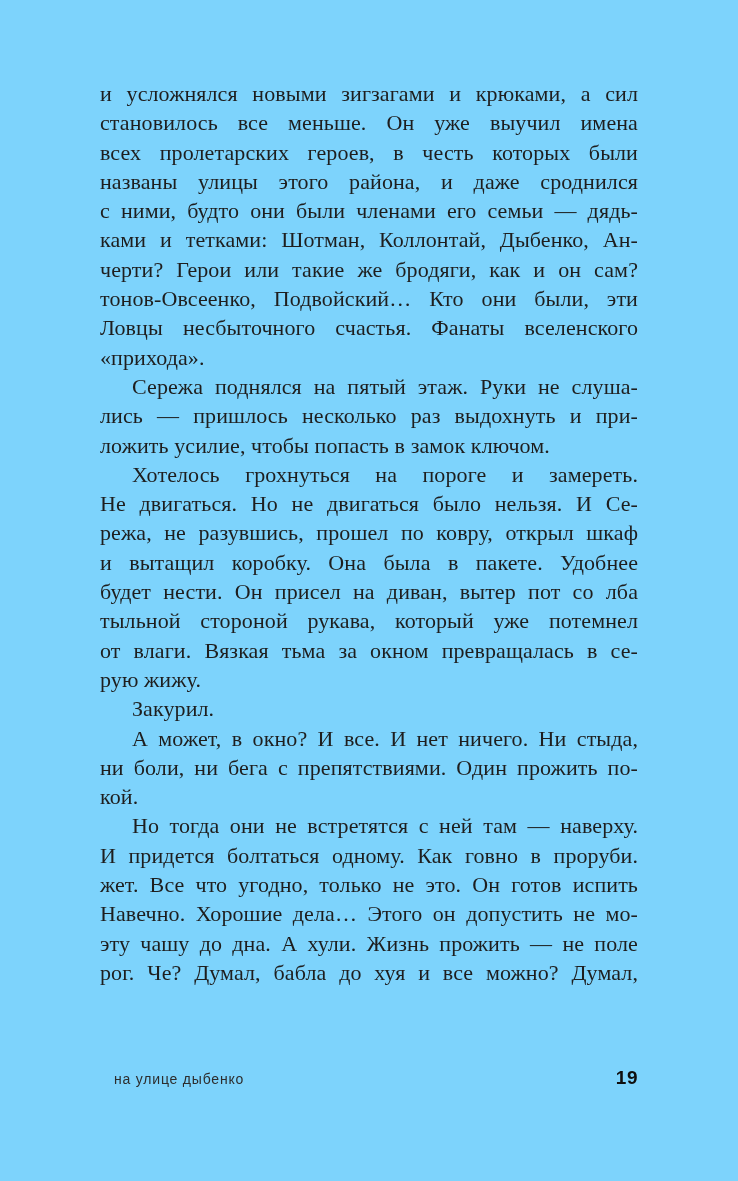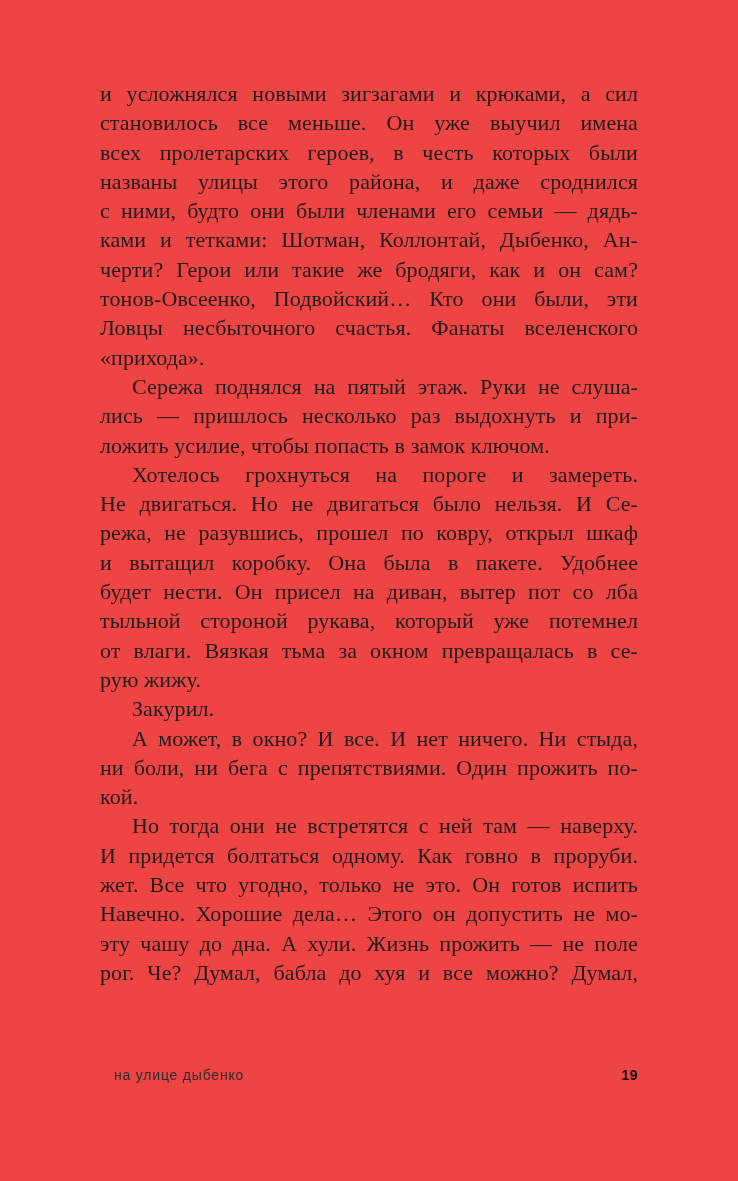--- a/index.html
+++ b/index.html
@@ -4,21 +4,21 @@
 <style>
   html, body {
     margin: 0;
     padding: 0;
     background: #ffffff;
   }
   .page {
     position: relative;
     width: 738px;
     height: 1181px;
-    background: #ef4444;
+    background: #7dd3fc;
     overflow: hidden;
     font-family: "Liberation Serif", serif;
   }
   .text-block {
     position: absolute;
     left: 100px;
     top: 79px;
     width: 538px;
     font-size: 22px;
     line-height: 29.3px;
@@ -51,21 +51,21 @@
     font-family: "Liberation Sans", sans-serif;
   }
   .running-title {
     margin-left: 14px;
     font-size: 14px;
     font-weight: 400;
     letter-spacing: 0.8px;
     color: #2d2d2d;
   }
   .page-number {
-    font-size: 14px;
+    font-size: 19px;
     font-weight: 700;
     letter-spacing: 0.5px;
     color: #0f0f0f;
   }
 </style>
 </head>
 <body>
 
 <div class="page">
 

